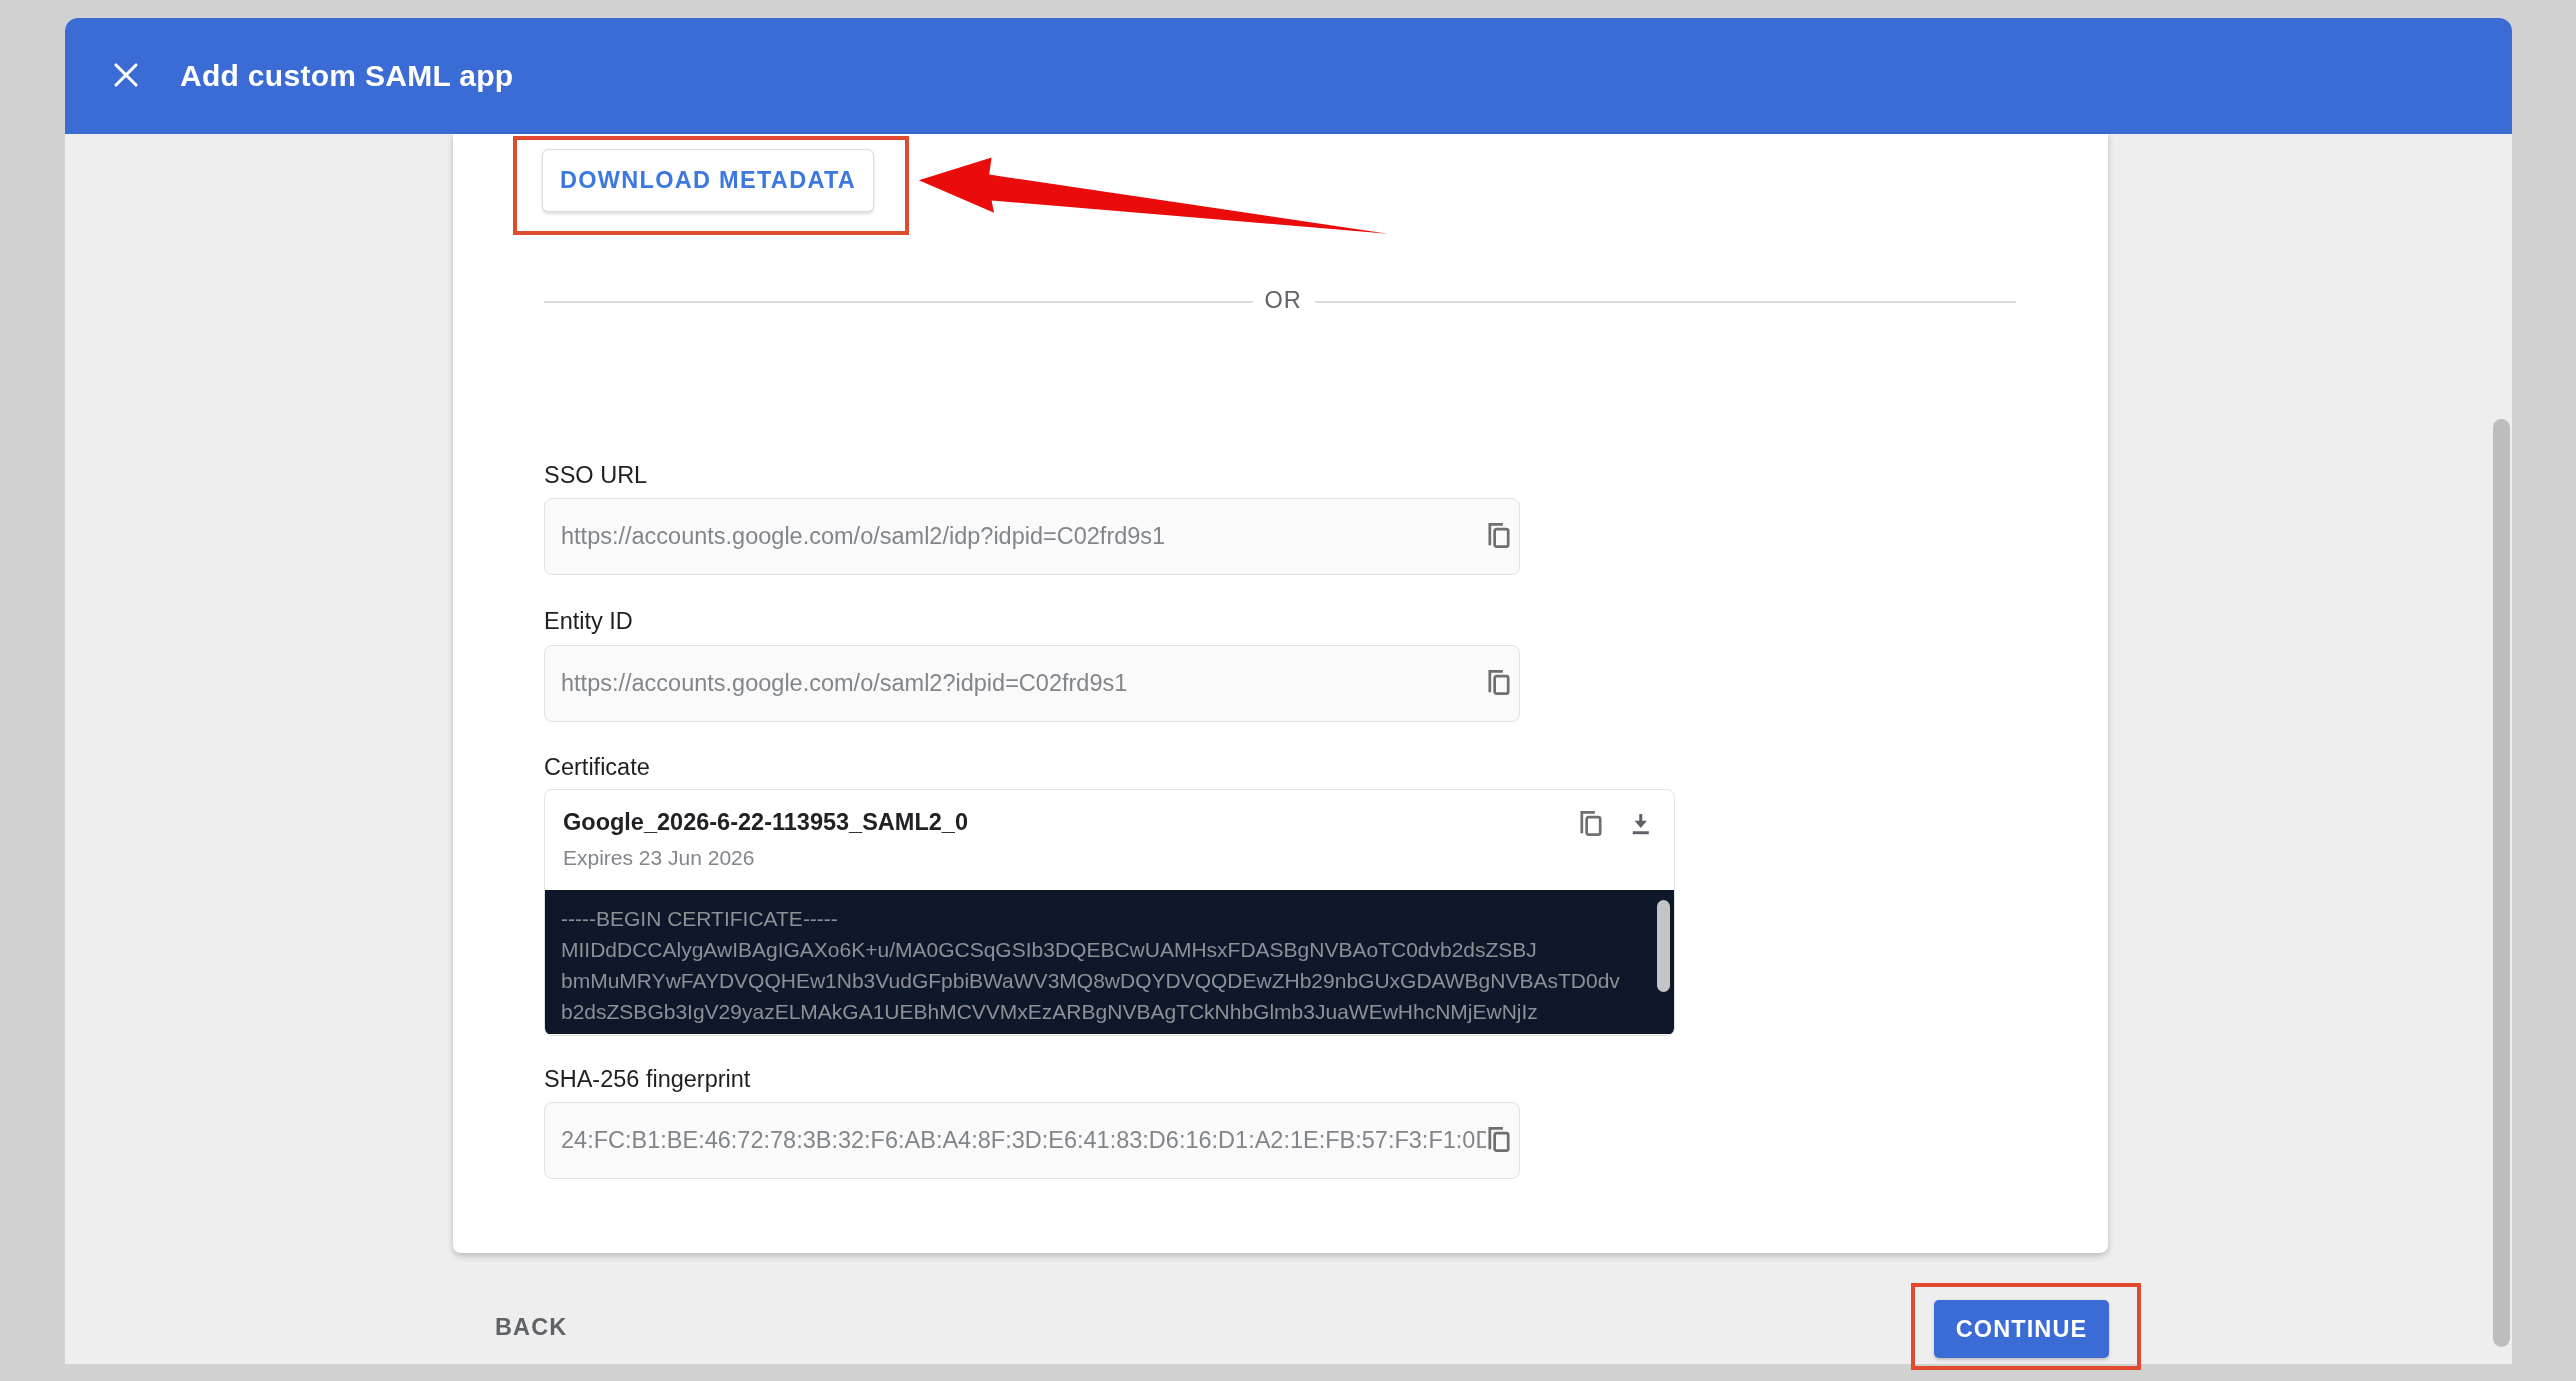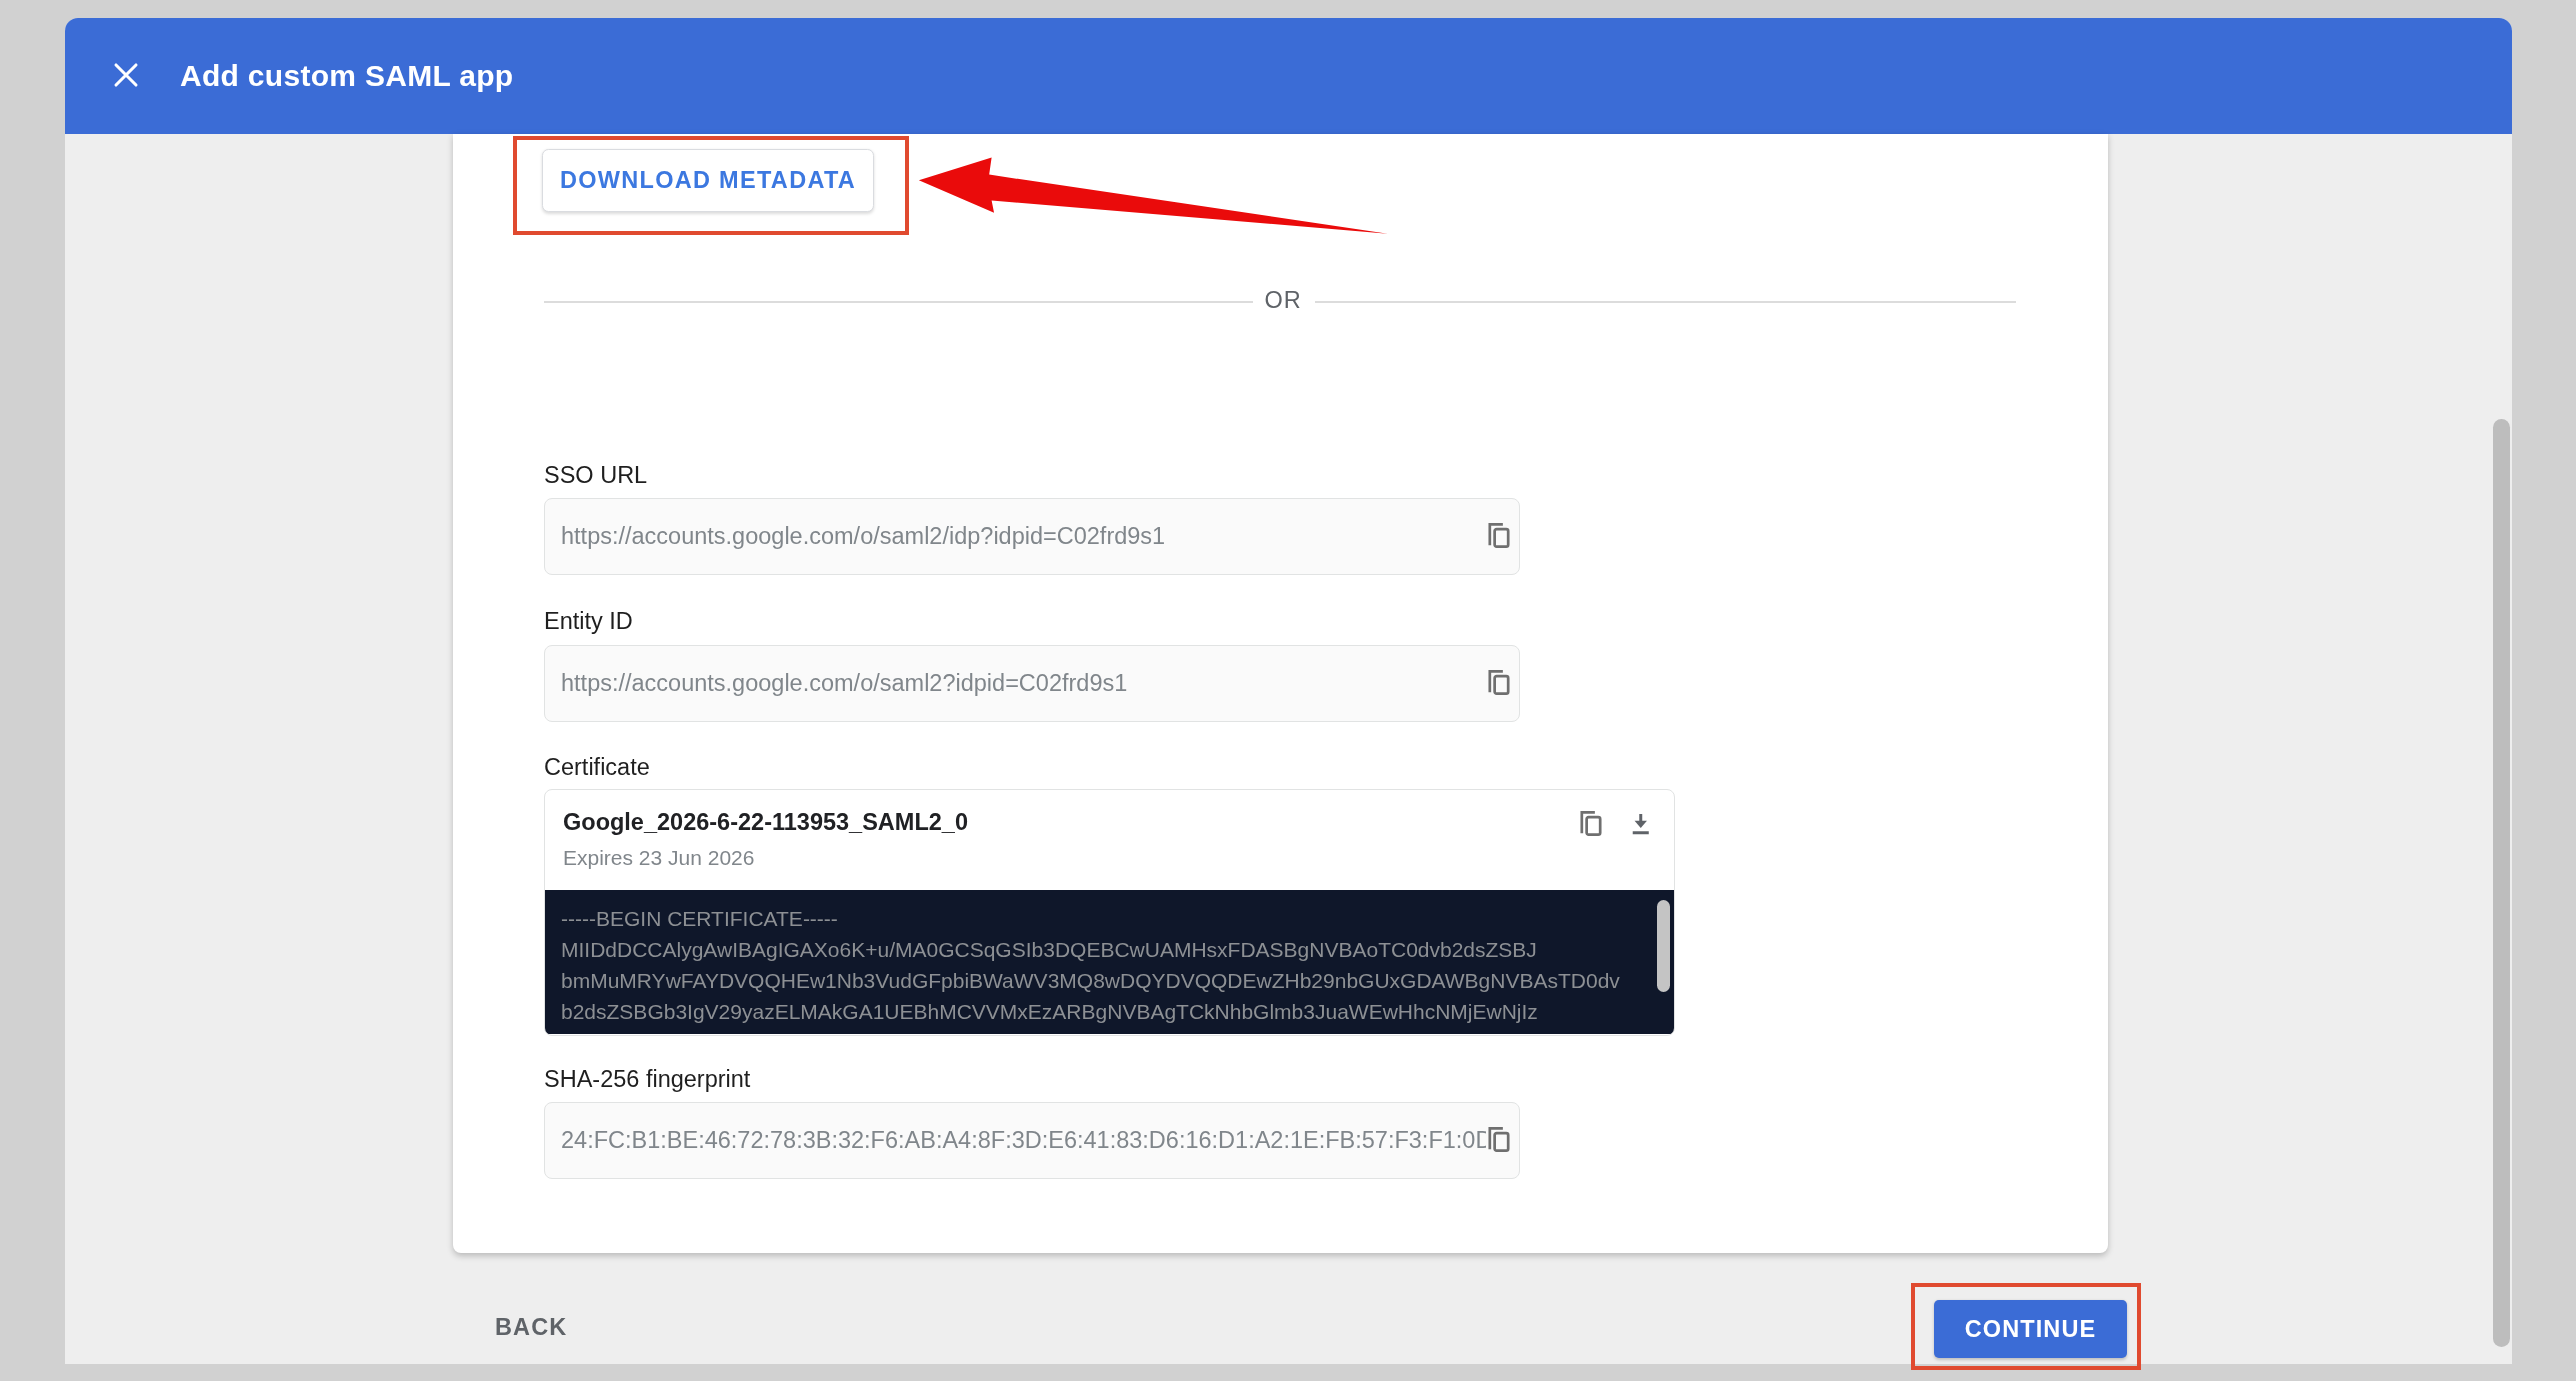--- a/index.html
+++ b/index.html
@@ -57,21 +57,21 @@
   .cert-expires{margin-top:9.7px;font-size:21px;color:#80868b;}
   .cert-head-icons{position:absolute;right:19.4px;top:19.4px;display:flex;gap:22.7px;}
   .cert-body{
     position:relative;height:144px;background:#0f172a;
     padding:13px 32px 0 16px;box-sizing:border-box;
     font-size:21px;line-height:31px;color:#8d9094;white-space:nowrap;overflow:hidden;
   }
   .cert-scroll-thumb{position:absolute;right:4px;top:9.7px;width:13px;height:92px;background:#c4c4c4;border-radius:7.3px;cursor:pointer;}
   .footer-link{position:absolute;font-size:23.5px;font-weight:bold;color:#5f6368;letter-spacing:1.1px;cursor:pointer;}
   .continue-btn{
-    position:absolute;left:1869px;top:1282px;width:193px;height:58px;
+    position:absolute;left:1869px;top:1282px;width:175px;height:58px;
     background:var(--continue-blue,#3b6cd6);border-radius:4.9px;
     display:flex;align-items:center;justify-content:center;
     color:#ffffff;font-size:23.5px;font-weight:bold;letter-spacing:1.1px;cursor:pointer;
     box-shadow:0 1.6px 3.2px rgba(0,0,0,.2);
   }
   .annot-box{position:absolute;border:4px solid var(--annot-red,#e04a2f);background:transparent;}
   .annot-box.one{left:513px;top:136px;width:388px;height:91px;}
   .annot-box.two{left:1911px;top:1283px;width:222px;height:79px;}
   .annot-arrow{position:absolute;left:914px;top:156px;width:477px;height:89px;}
   .page-scroll-thumb{position:absolute;left:2493px;top:419px;width:17px;height:928px;background:#bdbdbd;border-radius:9px;cursor:pointer;}

